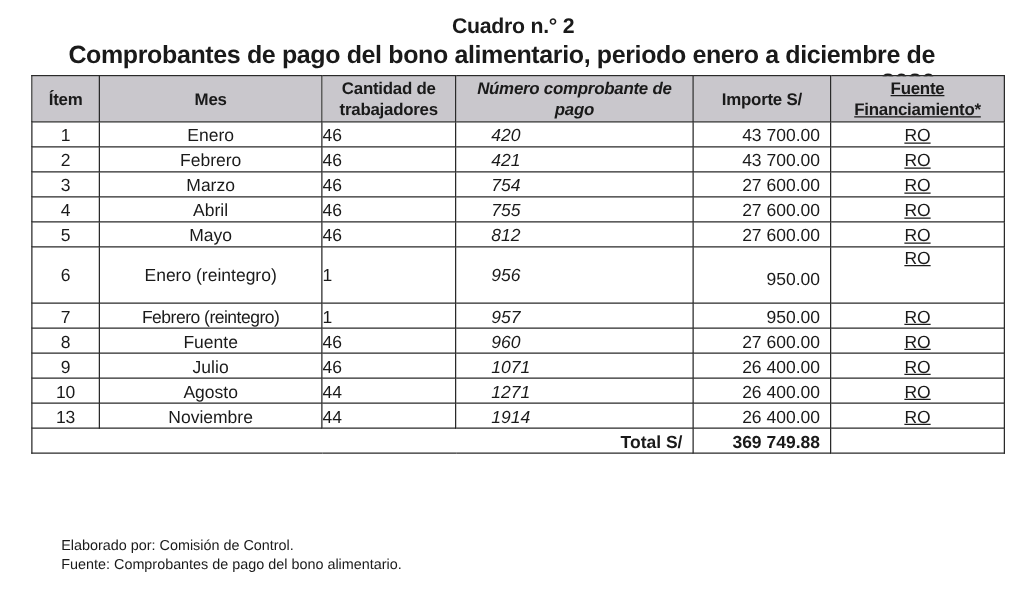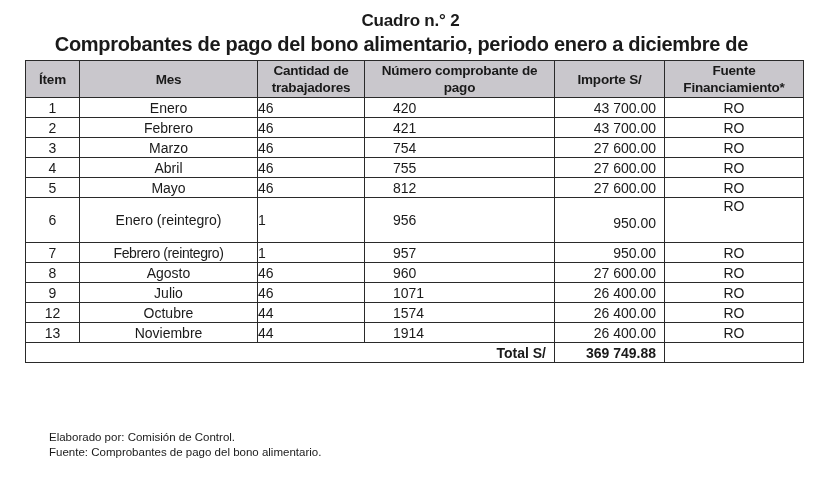--- a/index.html
+++ b/index.html
@@ -23,23 +23,23 @@
     border: 1px solid #2a2a2a; padding: 0; line-height: 18px; height: 19px;
     overflow: hidden; white-space: nowrap;
   }
   .tbl th {
     background: #c9c7cc; font-weight: bold; font-size: 13.5px; line-height: 17px;
     height: 36px; text-align: center; vertical-align: middle; letter-spacing: -0.2px;
   }
   .c-item { width: 53px; text-align: center; }
   .c-mes { width: 133px; text-align: center; }
   .c-cant { width: 106px; text-align: left; }
-  .c-num { width: 161px; text-align: left; padding-left: 28px !important; }
+  .c-num { width: 161px; text-align: left; padding-left: 28px !important; font-style: italic; }
   .c-imp { width: 101px; text-align: right; padding-right: 8px !important; margin-left: 28px; }
-  .c-fue { width: 138px; text-align: center; }
+  .c-fue { width: 138px; text-align: center; text-decoration: underline; }
   .tall td { height: 38px; line-height: 17px; white-space: normal; }
   .tall td.c-fue { vertical-align: top; }
   .tall td.c-imp { padding-top: 6px !important; }
   .total-row td { height: 19px; }
   .total-label { text-align: right; padding-right: 8px !important; font-weight: bold; }
   .total-value { text-align: right; padding-right: 8px !important; font-weight: bold; }
   .footer {
     position: absolute; left: 49px; top: 430px; font-size: 11.5px; line-height: 15px;
   }
   .footer b { font-weight: normal; }
@@ -113,39 +113,39 @@
     <tr>
       <td class="c-item">7</td>
       <td class="c-mes" style="letter-spacing:-0.4px">Febrero (reintegro)</td>
       <td class="c-cant">1</td>
       <td class="c-num">957</td>
       <td class="c-imp">950.00</td>
       <td class="c-fue">RO</td>
     </tr>
     <tr>
       <td class="c-item">8</td>
-      <td class="c-mes">Agosto</td>
+      <td class="c-mes">Fuente</td>
       <td class="c-cant">46</td>
       <td class="c-num">960</td>
       <td class="c-imp">27 600.00</td>
       <td class="c-fue">RO</td>
     </tr>
     <tr>
       <td class="c-item">9</td>
       <td class="c-mes">Julio</td>
       <td class="c-cant">46</td>
       <td class="c-num">1071</td>
       <td class="c-imp">26 400.00</td>
       <td class="c-fue">RO</td>
     </tr>
     <tr>
-      <td class="c-item">12</td>
-      <td class="c-mes">Octubre</td>
+      <td class="c-item">10</td>
+      <td class="c-mes">Agosto</td>
       <td class="c-cant">44</td>
-      <td class="c-num">1574</td>
+      <td class="c-num">1271</td>
       <td class="c-imp">26 400.00</td>
       <td class="c-fue">RO</td>
     </tr>
     <tr>
       <td class="c-item">13</td>
       <td class="c-mes">Noviembre</td>
       <td class="c-cant">44</td>
       <td class="c-num">1914</td>
       <td class="c-imp">26 400.00</td>
       <td class="c-fue">RO</td>

